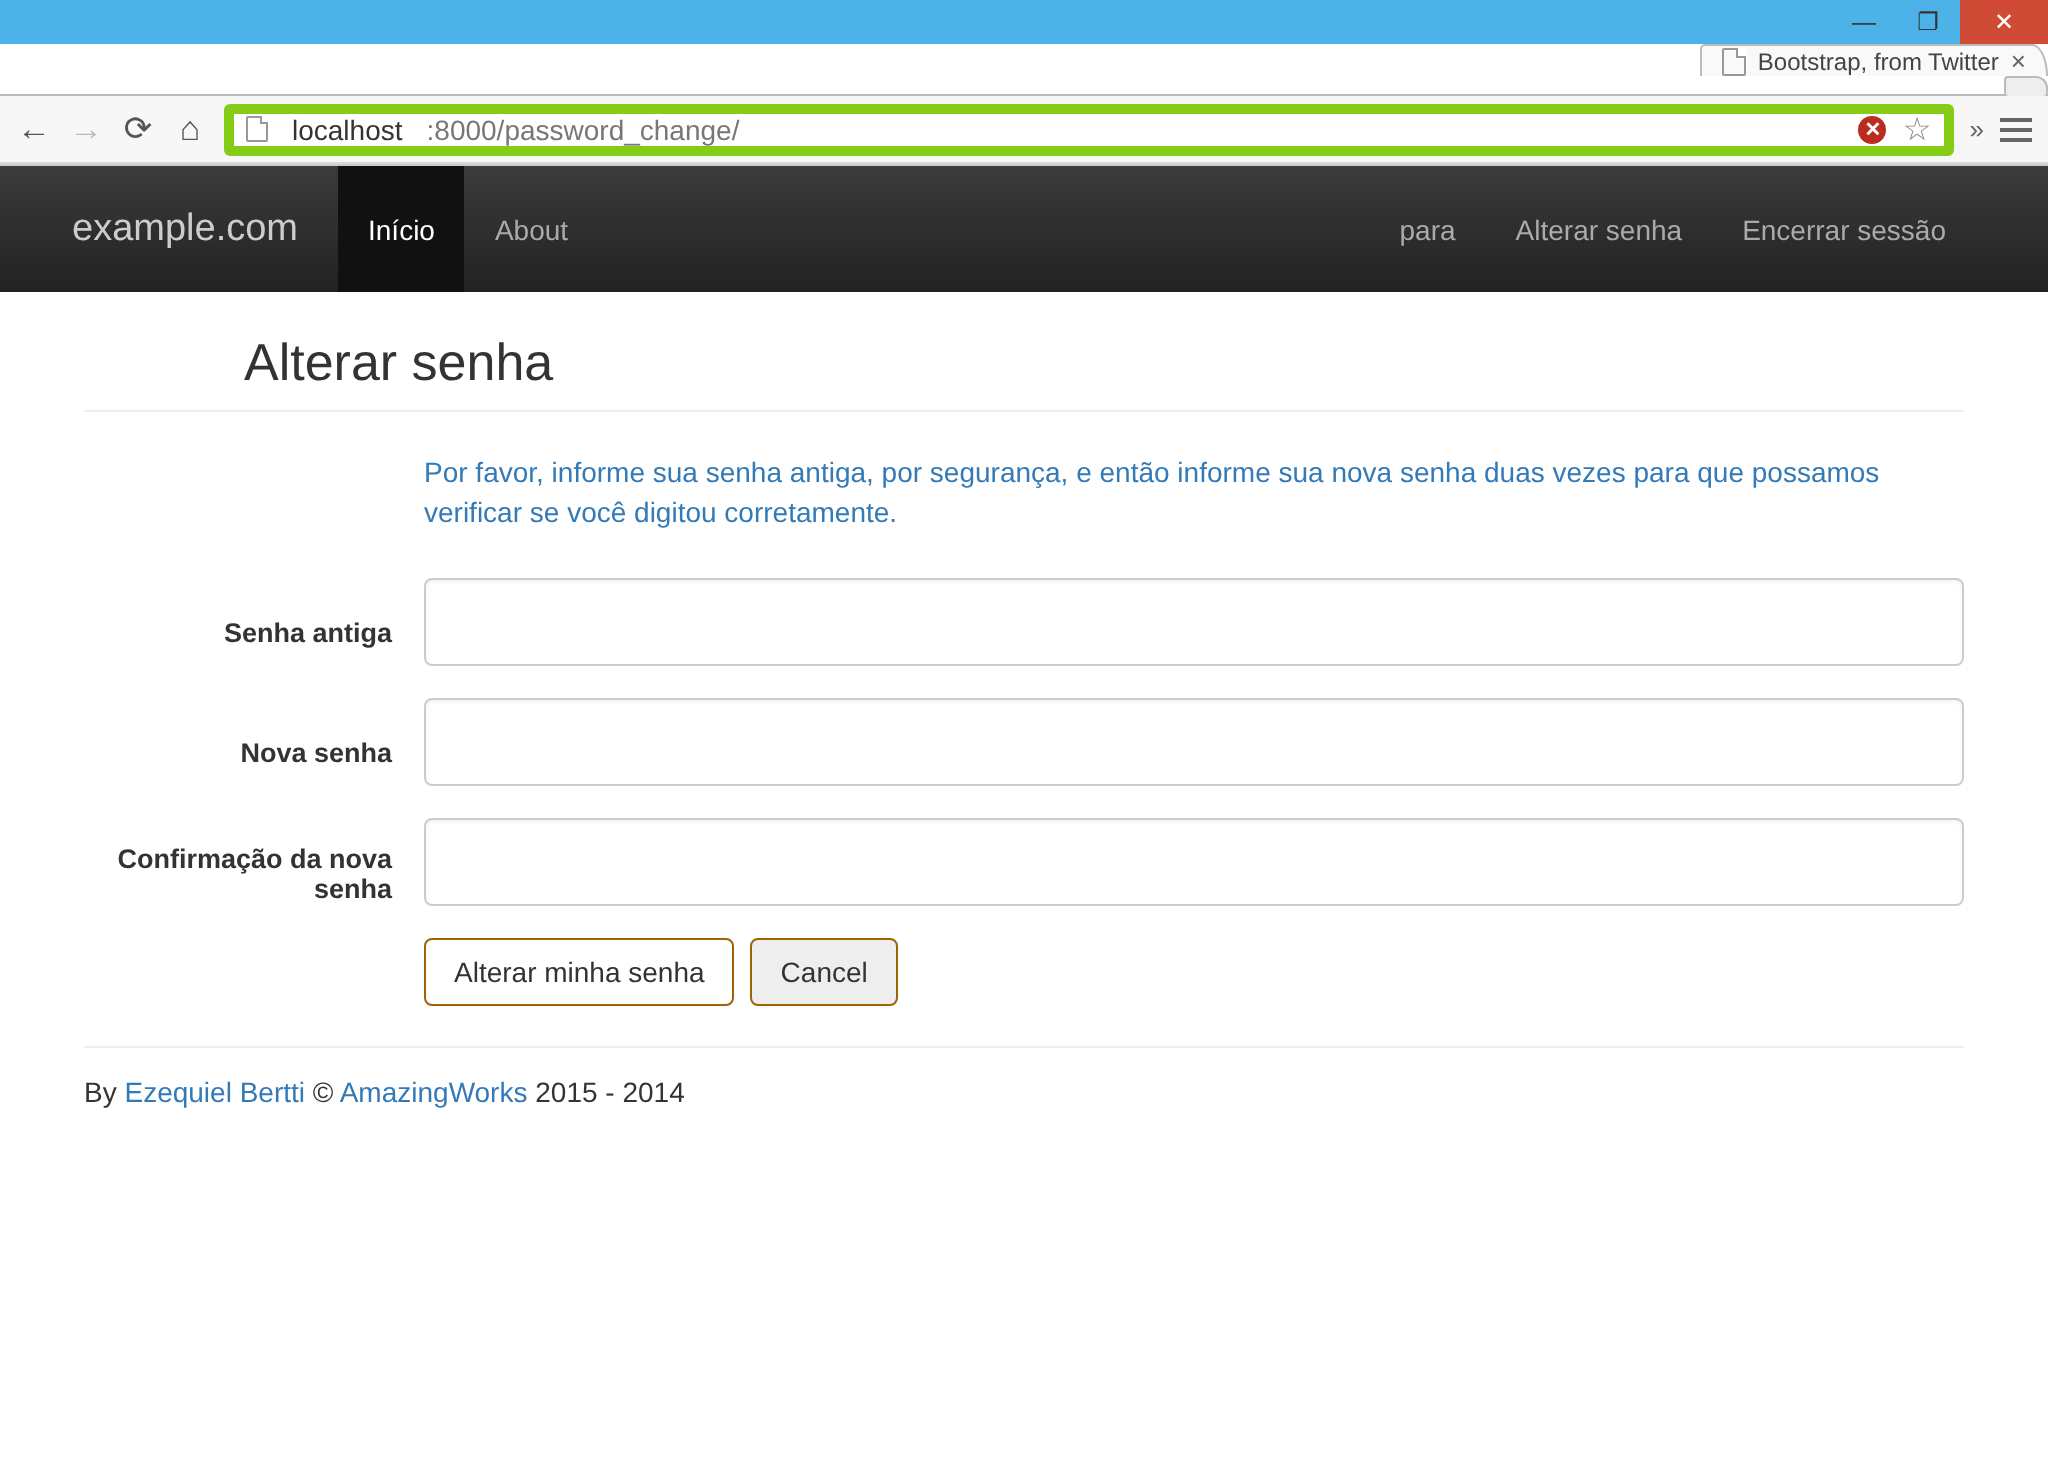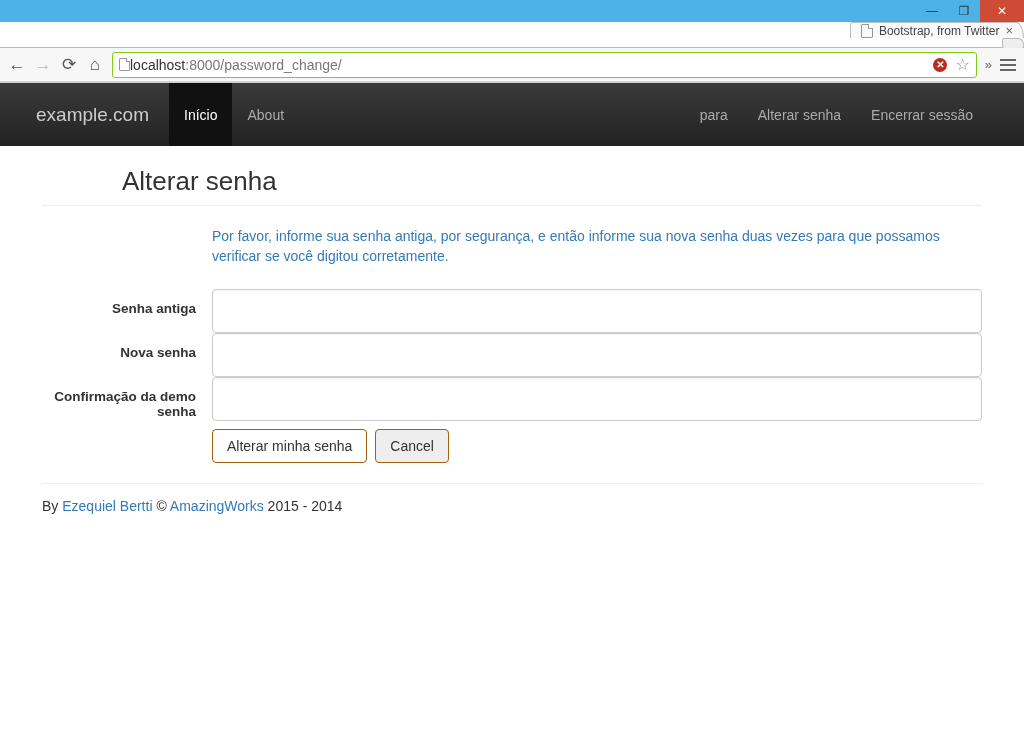--- a/index.html
+++ b/index.html
@@ -14,21 +14,21 @@
   .tab-strip::after { content:""; position:absolute; left:0; right:0; bottom:0; height:1px; background:#bbb; }
   .tab { background: #f9f9f9; border: 1px solid #bbb; border-bottom: none; height: 25px; padding: 0 10px; display: flex; align-items: center; gap: 6px; font-size: 12px; color: #444; position:relative; z-index:2; border-top-left-radius:3px; border-top-right-radius:10px 20px;}
   .tab .doc-icon { width: 12px; height: 14px; border: 1px solid #999; border-radius: 1px; position: relative; }
   .tab .doc-icon::after { content:""; position:absolute; right:-1px; top:-1px; width:4px; height:4px; background:#fff; border-left:1px solid #999; border-bottom:1px solid #999;}
   .tab .close-x { font-size: 13px; color: #666; }
   .newtab-btn { margin-left: 6px; width: 22px; height: 18px; background: #eee; border: 1px solid #bbb; border-bottom:none; border-radius: 2px 6px 2px 2px; position:relative; z-index:2;}
   
   .toolbar { height: 34px; display: flex; align-items: center; gap: 8px; padding: 0 8px; background: #f7f7f7; border-bottom:1px solid #d8d8d8;}
   .tbtn { color: #555; font-size: 17px; width: 18px; text-align: center; }
   .tbtn.disabled { color: #bbb; }
-  .omnibox { flex: 1; height: 26px; border: 1px solid #84cc16; border-radius: 3px; background: #fff; display: flex; align-items: center; padding: 0 6px; gap: 0; color: #555; font-size: 14px; }
+  .omnibox { flex: 1; height: 26px; border: 5px solid #84cc16; border-radius: 3px; background: #fff; display: flex; align-items: center; padding: 0 6px; gap: 12px; color: #555; font-size: 14px; }
   .omnibox .doc-icon2 { width: 11px; height: 13px; border: 1px solid #999; border-radius:1px; position:relative;}
   .omnibox .doc-icon2::after{content:"";position:absolute;right:-1px;top:-1px;width:3px;height:3px;background:#fff;border-left:1px solid #999;border-bottom:1px solid #999;}
   .omnibox .url-host { color: #333; }
   .omnibox .url-path { color: #777; }
   .omnibox .right-icons { margin-left: auto; display: flex; align-items: center; gap: 8px; }
   .red-dot { width: 14px; height: 14px; background: #bb2b1e; border-radius: 50%; display:flex;align-items:center;justify-content:center;color:#fff;font-size:10px;font-weight:bold;}
   .star { color: #888; font-size: 16px; }
   .chevrons { color: #666; font-size: 13px; }
   .menu-icon { display:flex; flex-direction:column; gap:3px; }
   .menu-icon span { display:block; width:16px; height:2px; background:#666; }
@@ -38,21 +38,21 @@
   .navbar .brand { color: #ccc; font-size: 19px; margin-right: 20px; }
   .navbar ul { list-style: none; display: flex; align-items: stretch; height: 100%; }
   .navbar ul.right { margin-left: auto; }
   .navbar li { display: flex; align-items: center; padding: 0 15px; color: #aaa; font-size: 14px; height: 100%; }
   .navbar li.active { background: #111; color: #fff; }
   
   .container { max-width: 980px; margin: 0 auto; padding: 10px 20px 30px; }
   .page-title { font-size: 26px; font-weight: normal; color: #333; padding: 10px 0 8px 80px; border-bottom: 1px solid #eee; margin-bottom: 20px; }
   
   .form-horizontal .help { color: #337ab7; font-size: 14px; line-height: 1.45; margin: 0 0 22px 170px; }
-  .form-group { display: flex; align-items: flex-start; }
+  .form-group { display: flex; align-items: center; margin-bottom: 16px; }
   .form-group label { width: 170px; text-align: right; padding-right: 16px; padding-top: 12px; font-weight: bold; font-size: 13.5px; color: #333; }
   .form-group .control { flex: 1; }
   .form-control { width: 100%; height: 44px; border: 1px solid #ccc; border-radius: 4px; padding: 6px 12px; font-size: 14px; box-shadow: inset 0 1px 2px rgba(0,0,0,0.05);}
   .form-actions { margin-left: 170px; display: flex; gap: 8px; margin-top: 8px; }
   .btn { border: 1px solid #a16207; background: #fff; color: #333; padding: 8px 14px; font-size: 14px; border-radius: 4px; cursor: pointer; }
   .btn.cancel { background: #eeeeee; }
   
   hr.foot { border: none; border-top: 1px solid #eee; margin: 20px 0 14px; }
   .footer { font-size: 14px; color: #333; }
   .footer a { color: #337ab7; text-decoration: none; }
@@ -130,21 +130,21 @@
       <label>Senha antiga</label>
       <div class="control"><input type="password" class="form-control" style=""></div>
     </div>
 
     <div class="form-group">
       <label>Nova senha</label>
       <div class="control"><input type="password" class="form-control" style=""></div>
     </div>
 
     <div class="form-group">
-      <label>Confirmação da demo senha</label>
+      <label>Confirmação da nova senha</label>
       <div class="control"><input type="password" class="form-control" style=""></div>
     </div>
 
     <div class="form-actions">
       <button class="btn" type="submit">Alterar minha senha</button>
       <button class="btn cancel" type="button">Cancel</button>
     </div>
   </div>
 
   <hr class="foot">

